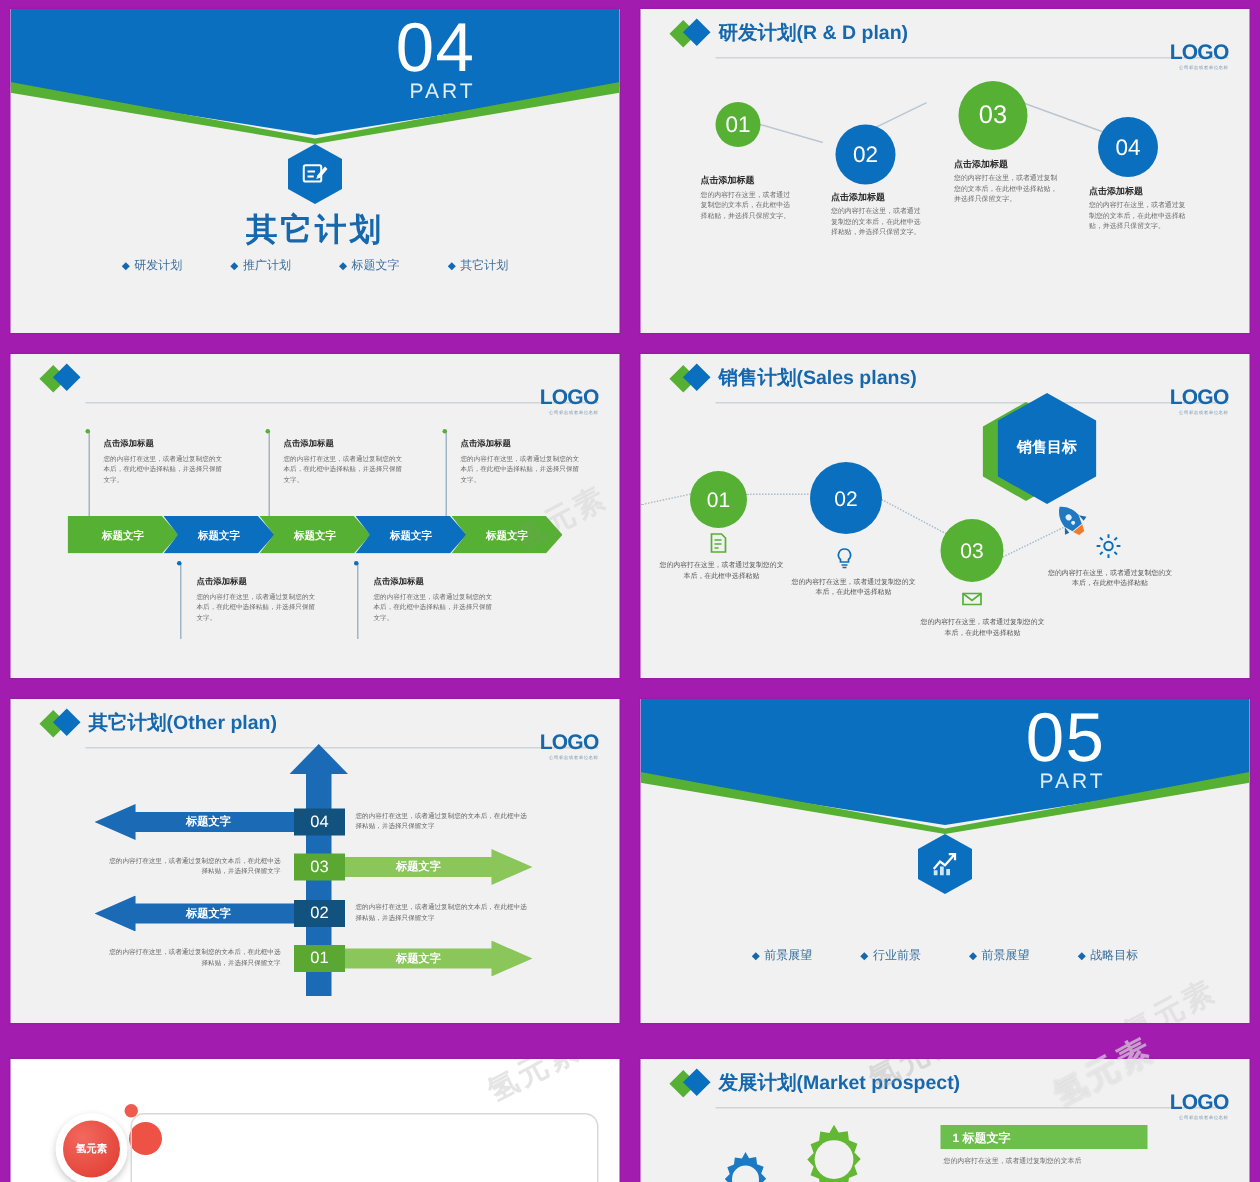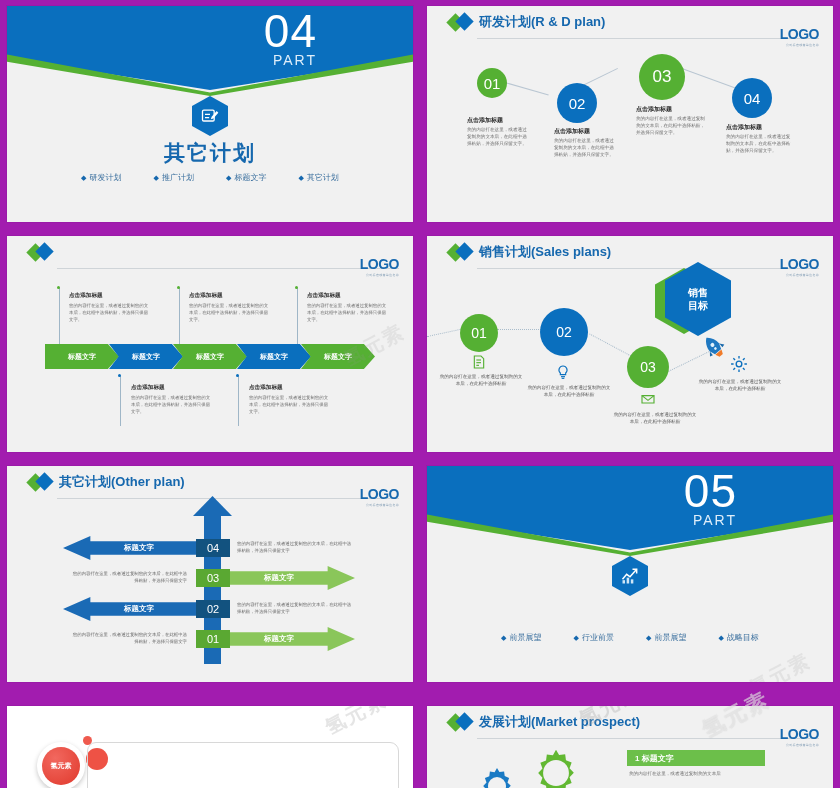--- a/index.html
+++ b/index.html
@@ -76,21 +76,21 @@
   .sl-circle{position:absolute;border-radius:50%;color:#fff;display:flex;align-items:center;
              justify-content:center;font-size:14px;font-weight:300;}
   .sl-b{position:absolute;font-size:4.6px;color:#555;line-height:1.6;text-align:center;width:84px;}
   .sl-ic{position:absolute;width:16px;height:16px;}
   .sl-hexg{position:absolute;left:228px;top:32px;width:58px;height:66px;background:#55b033;
      -webkit-clip-path:polygon(50% 0,100% 25%,100% 75%,50% 100%,0 75%,0 25%);
              clip-path:polygon(50% 0,100% 25%,100% 75%,50% 100%,0 75%,0 25%);}
   .sl-hexb{position:absolute;left:238px;top:26px;width:66px;height:74px;background:#0a6fbe;
      -webkit-clip-path:polygon(50% 0,100% 25%,100% 75%,50% 100%,0 75%,0 25%);
              clip-path:polygon(50% 0,100% 25%,100% 75%,50% 100%,0 75%,0 25%);
-     display:flex;flex-direction:column;align-items:center;justify-content:center;
+     display:flex;flex-direction:row;align-items:center;justify-content:center;
      color:#fff;font-size:10px;font-weight:bold;line-height:1.35;}
   .sl-dash{position:absolute;height:0;border-top:1px dotted #a9bccb;transform-origin:0 0;}
 
   
   .op-stem{position:absolute;left:197px;top:48px;width:17px;height:150px;background:#1a6ab5;}
   .op-head{position:absolute;left:186px;top:30px;width:39px;height:20px;background:#1a6ab5;
      -webkit-clip-path:polygon(50% 0,100% 100%,0 100%);clip-path:polygon(50% 0,100% 100%,0 100%);}
   .op-arrow{position:absolute;height:24px;display:flex;align-items:center;color:#fff;
             font-size:7.5px;font-weight:bold;}
   .op-left{-webkit-clip-path:polygon(0 50%,18% 0,18% 22%,100% 22%,100% 78%,18% 78%,18% 100%);

